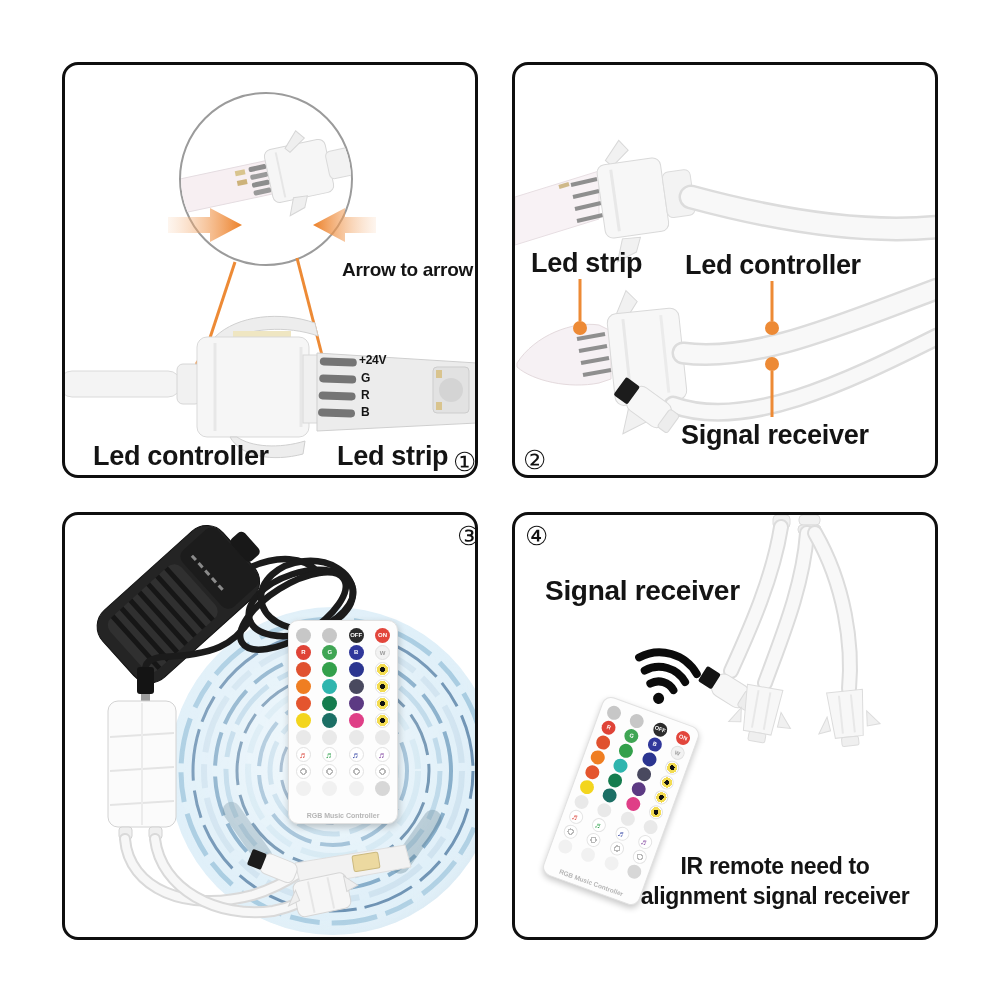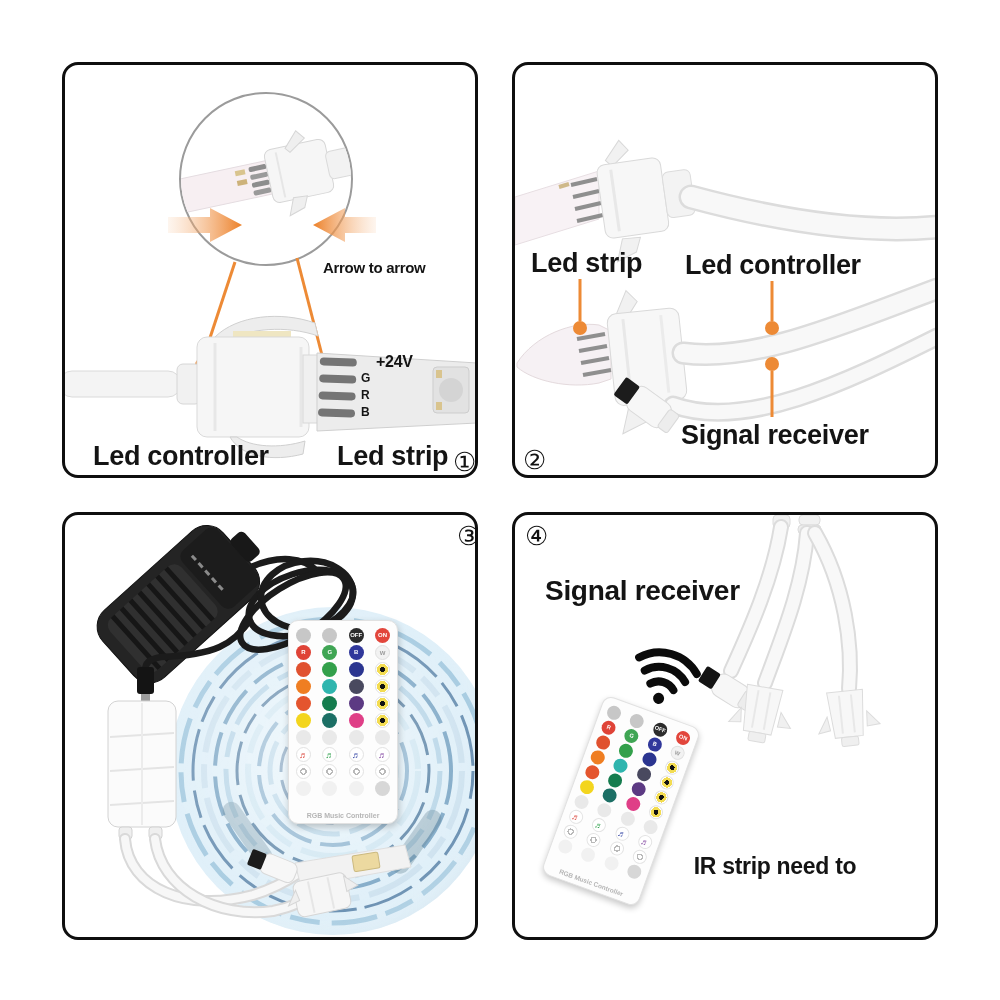--- a/index.html
+++ b/index.html
@@ -92,26 +92,26 @@
         <rect x="254" y="327" width="37" height="8" rx="4"></rect>
         <rect x="254" y="344" width="37" height="8" rx="4"></rect>
       </g>
       <rect x="368" y="302" width="36" height="46" rx="4" fill="#e2e2e2" stroke="#cdcdcd"></rect>
       <circle cx="386" cy="325" r="12" fill="#d4d4d4"></circle>
       <rect x="371" y="305" width="6" height="8" fill="#d9c48e"></rect>
       <rect x="371" y="337" width="6" height="8" fill="#d9c48e"></rect>
     </g>
   </svg>
 
-  <div class="lbl" style="left:311px;top:288px;font-size:16px;">+24V</div>
+  <div class="lbl" style="left:294px;top:288px;font-size:12px;">+24V</div>
   <div class="lbl" style="left:296px;top:306px;font-size:12px;">G</div>
   <div class="lbl" style="left:296px;top:323px;font-size:12px;">R</div>
   <div class="lbl" style="left:296px;top:340px;font-size:12px;">B</div>
 
-  <div class="lbl" style="left:258px;top:194px;width:150px;font-size:15px;">Arrow to arrow</div>
+  <div class="lbl" style="left:258px;top:194px;width:150px;text-align:right;font-size:19px;">Arrow to arrow</div>
   <div class="lbl lbl-big" style="left:28px;top:376px;">Led controller</div>
   <div class="lbl lbl-big" style="left:272px;top:376px;">Led strip</div>
   <div class="num" style="left:388px;top:384px;">①</div>
 </div>
 
 <div class="panel" id="panel2">
   <svg width="420" height="410" viewBox="0 0 420 410">
 
     <g>
       <polygon points="0,132 84,106 84,154 0,180" fill="#f8f2f5" stroke="#e7dee2"></polygon>
@@ -455,16 +455,17 @@
         <div class="r-btn" style="background: rgb(241, 241, 241);"></div>
         <div class="r-btn" style="background: rgb(241, 241, 241);"></div>
         <div class="r-btn" style="background: rgb(241, 241, 241);"></div>
         <div class="r-btn" style="background: rgb(215, 215, 215);"></div>
       </div>
       <div class="r-brand">RGB Music Controller</div>
     </div>
 
   <div class="lbl" style="left:30px;top:60px;font-size:28px;">Signal receiver</div>
   <div class="note-block" style="left:104px;top:336px;width:312px;">
-    <div>IR strip need to</div>
+    <div>IR remote need to</div>
+    <div>alignment signal receiver</div>
   </div>
   <div class="num" style="left:10px;top:8px;">④</div>
 </div>
 
 </body></html>

